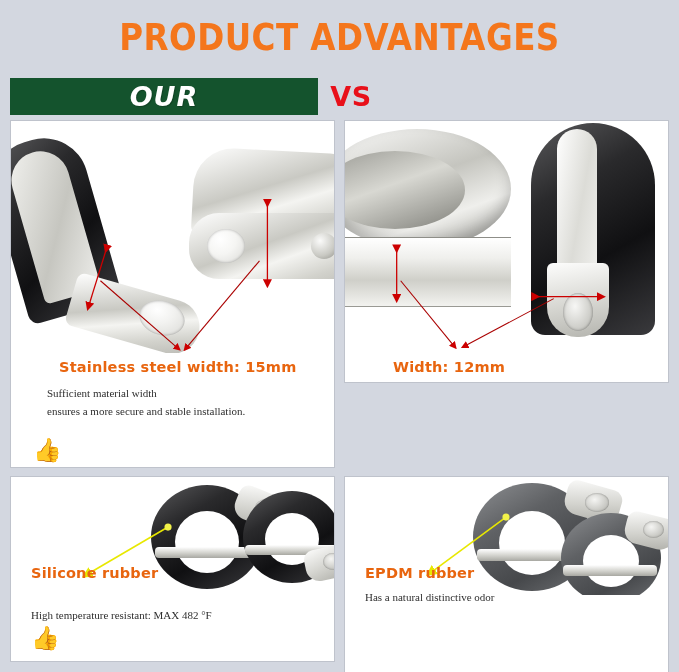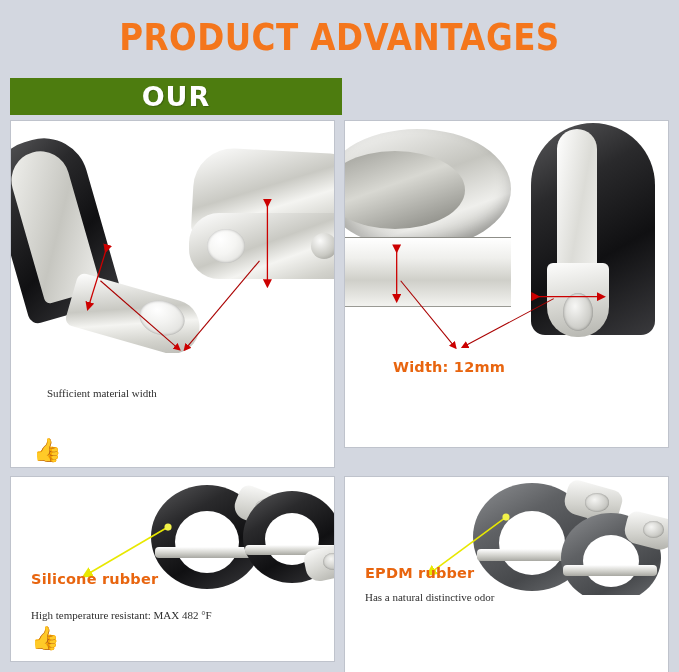--- a/index.html
+++ b/index.html
@@ -48,22 +48,23 @@
     align-items: center;
     justify-content: center;
     color: #ffffff;
     font-size: 27px;
     font-weight: bold;
     letter-spacing: 1px;
     font-family: "DejaVu Sans", sans-serif;
     text-shadow: 1px 1px 1px rgba(0,0,0,0.22);
   }
   .bar-our {
-    width: 332px;
-    background: #4d7c0f;
+    width: 308px;
+    background: #14532d;
+    font-style: italic;
   }
   .vs {
     width: 66px;
     text-align: center;
     color: #e8101a;
     font-size: 27px;
     font-weight: bold;
     font-family: "DejaVu Sans", sans-serif;
     letter-spacing: 0.5px;
   }
@@ -74,21 +75,21 @@
 
   
   .card {
     position: absolute;
     background: #ffffff;
     border: 1px solid #bfc3cc;
     box-sizing: border-box;
     overflow: hidden;
   }
   .card-tl { left: 10px;  top: 120px; width: 325px; height: 348px; }
-  .card-tr { left: 344px; top: 120px; width: 325px; height: 328px; }
+  .card-tr { left: 344px; top: 120px; width: 325px; height: 263px; }
   .card-bl { left: 10px;  top: 476px; width: 325px; height: 186px; }
   .card-br { left: 344px; top: 476px; width: 325px; height: 234px; }
 
   
   .stage {
     position: absolute;
     left: 0; top: 0; right: 0;
     overflow: hidden;
   }
   .stage-top { height: 232px; }
@@ -272,37 +273,38 @@
   
   .tl-headline { left: 48px; top: 238px; }
   .tl-desc1    { left: 36px; top: 264px; }
   .tl-desc2    { left: 36px; top: 282px; }
   .tl-thumb    { left: 22px; top: 318px; }
 
   
   .tr-headline { left: 48px; top: 238px; }
 
   
-  .bl-headline { left: 20px; top: 88px; margin-top: 6px; }
+  .bl-headline { left: 20px; top: 88px; }
   .bl-desc1    { left: 20px; top: 112px; }
   .bl-desc2    { left: 20px; top: 130px; text-align: center; }
   .bl-thumb    { left: 20px; top: 150px; }
 
   
   .br-headline { left: 20px; top: 88px; }
   .br-desc1    { left: 20px; top: 112px; }
   .br-desc2    { left: 20px; top: 130px; }
 </style>
 </head>
 <body>
 
 <div class="title">PRODUCT ADVANTAGES</div>
 
 <div class="header-row">
   <div class="bar bar-our">OUR</div>
+  <div class="vs">VS</div>
 </div>
 
 <div class="card card-tl">
 
   <div class="stage stage-top">
 
     <div class="tl-clamp">
       <div class="tl-band outer rubber-black"></div>
       <div class="tl-band inner"></div>
     </div>
@@ -324,21 +326,23 @@
         <line x1="96" y1="128" x2="78" y2="186"></line>
         <line x1="258" y1="82" x2="258" y2="163"></line>
       </g>
       <g stroke="#aa0000" stroke-width="1.1" fill="none" marker-end="url(#ahL)">
         <line x1="90" y1="160" x2="168" y2="228"></line>
         <line x1="250" y1="140" x2="176" y2="228"></line>
       </g>
     </svg>
   </div>
 
+  <div class="headline tl-headline">Stainless steel width: 15mm</div>
   <div class="desc tl-desc1">Sufficient material width</div>
+  <div class="desc tl-desc2">ensures a more secure and stable installation.</div>
   <div class="thumb tl-thumb">👍</div>
 </div>
 
 <div class="card card-tr">
 
   <div class="stage stage-top">
     <div class="tr-ring">
       <div class="tr-ring-in"></div>
     </div>
     <div class="tr-bar"></div>

